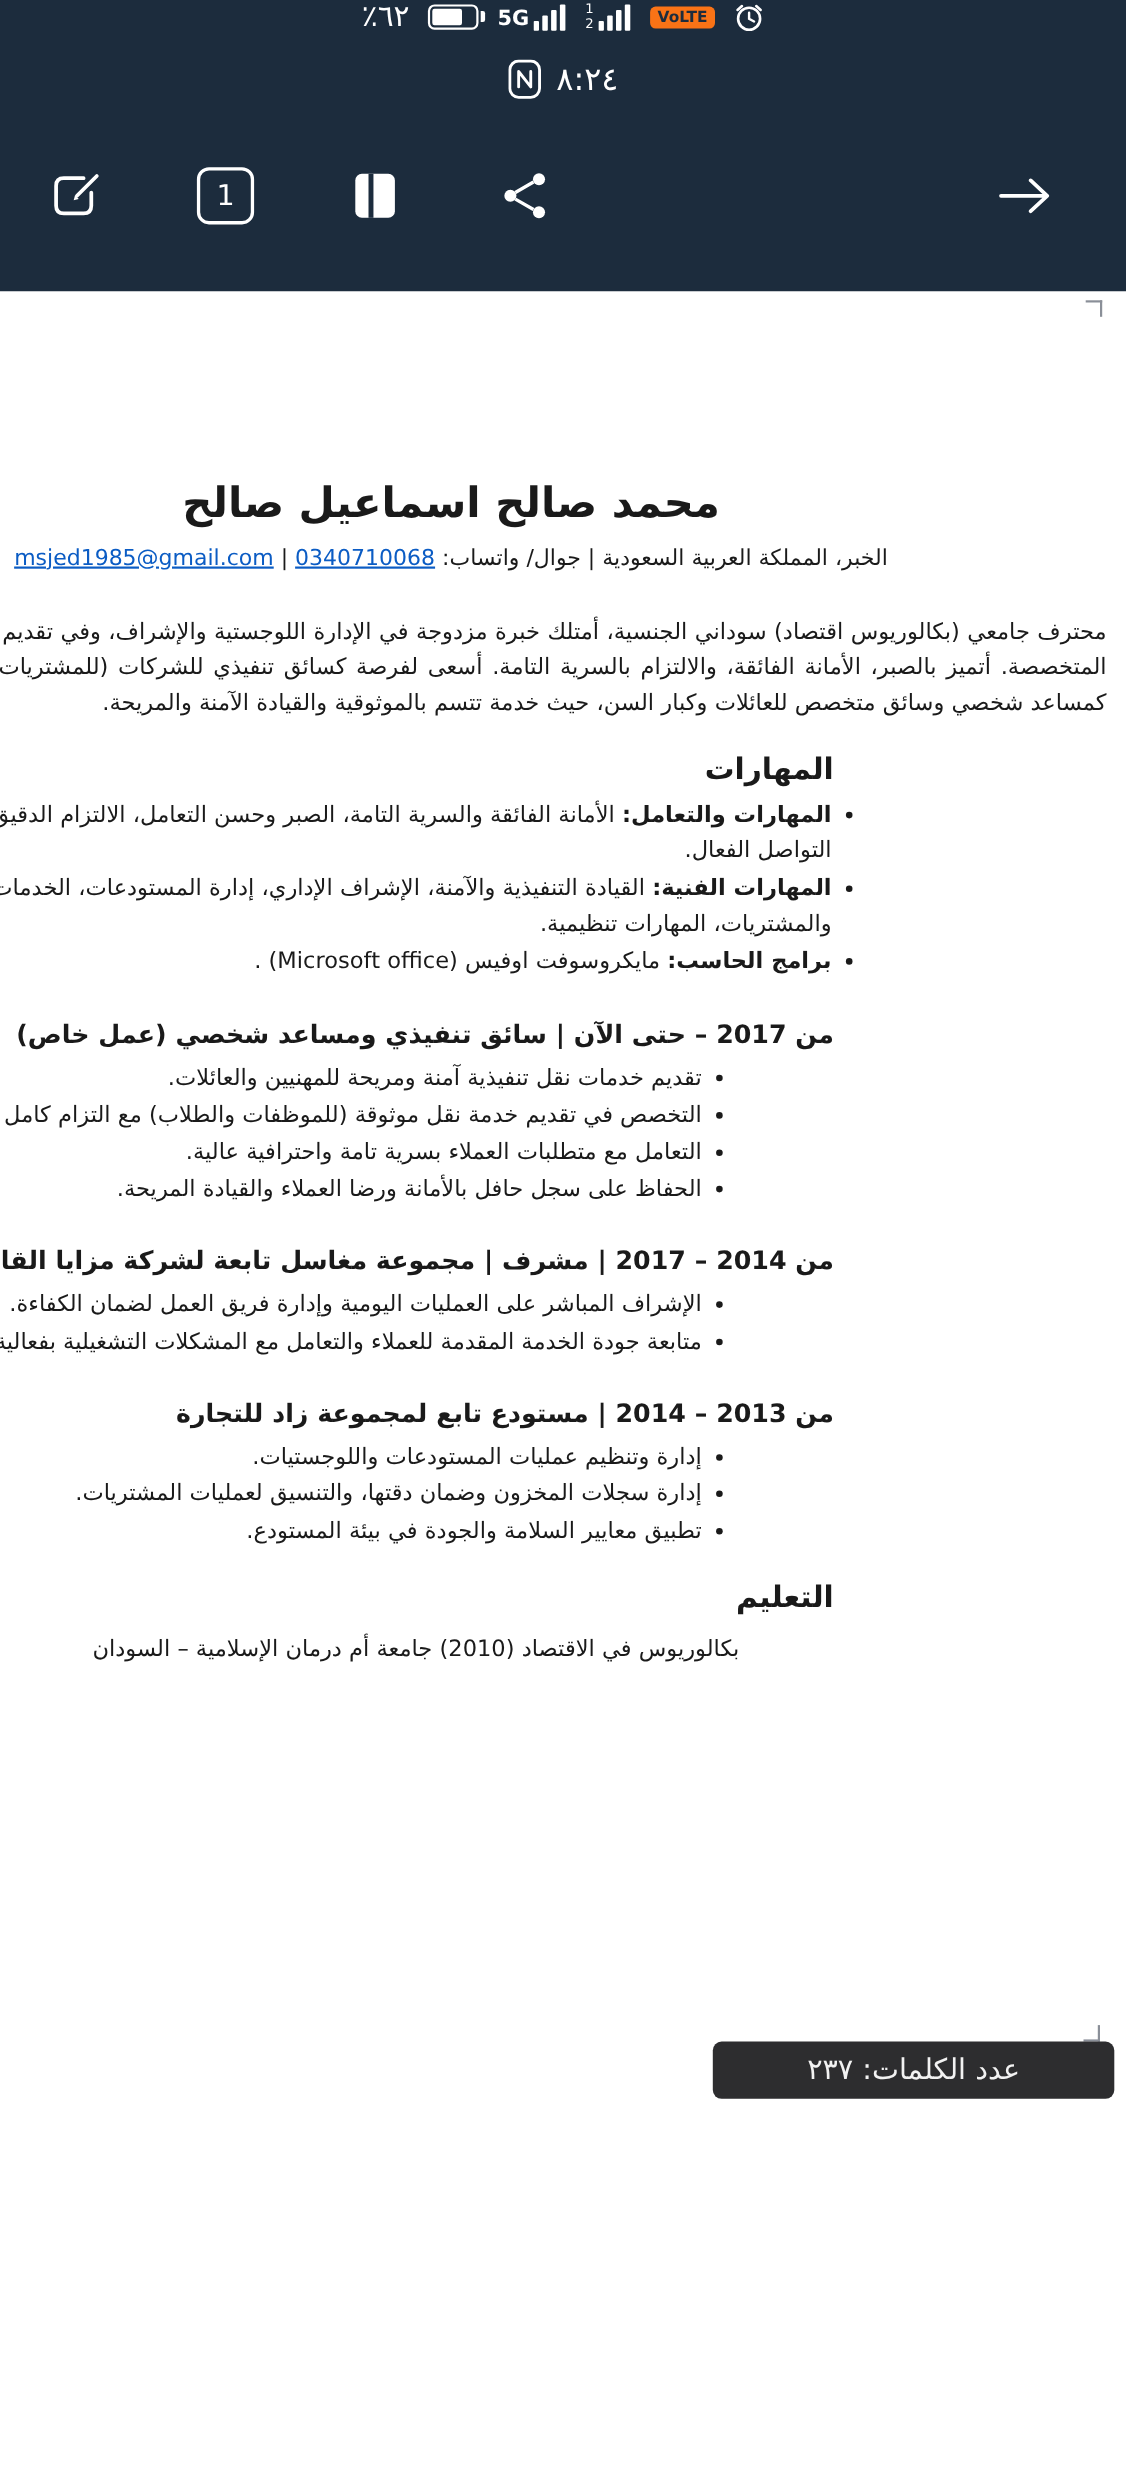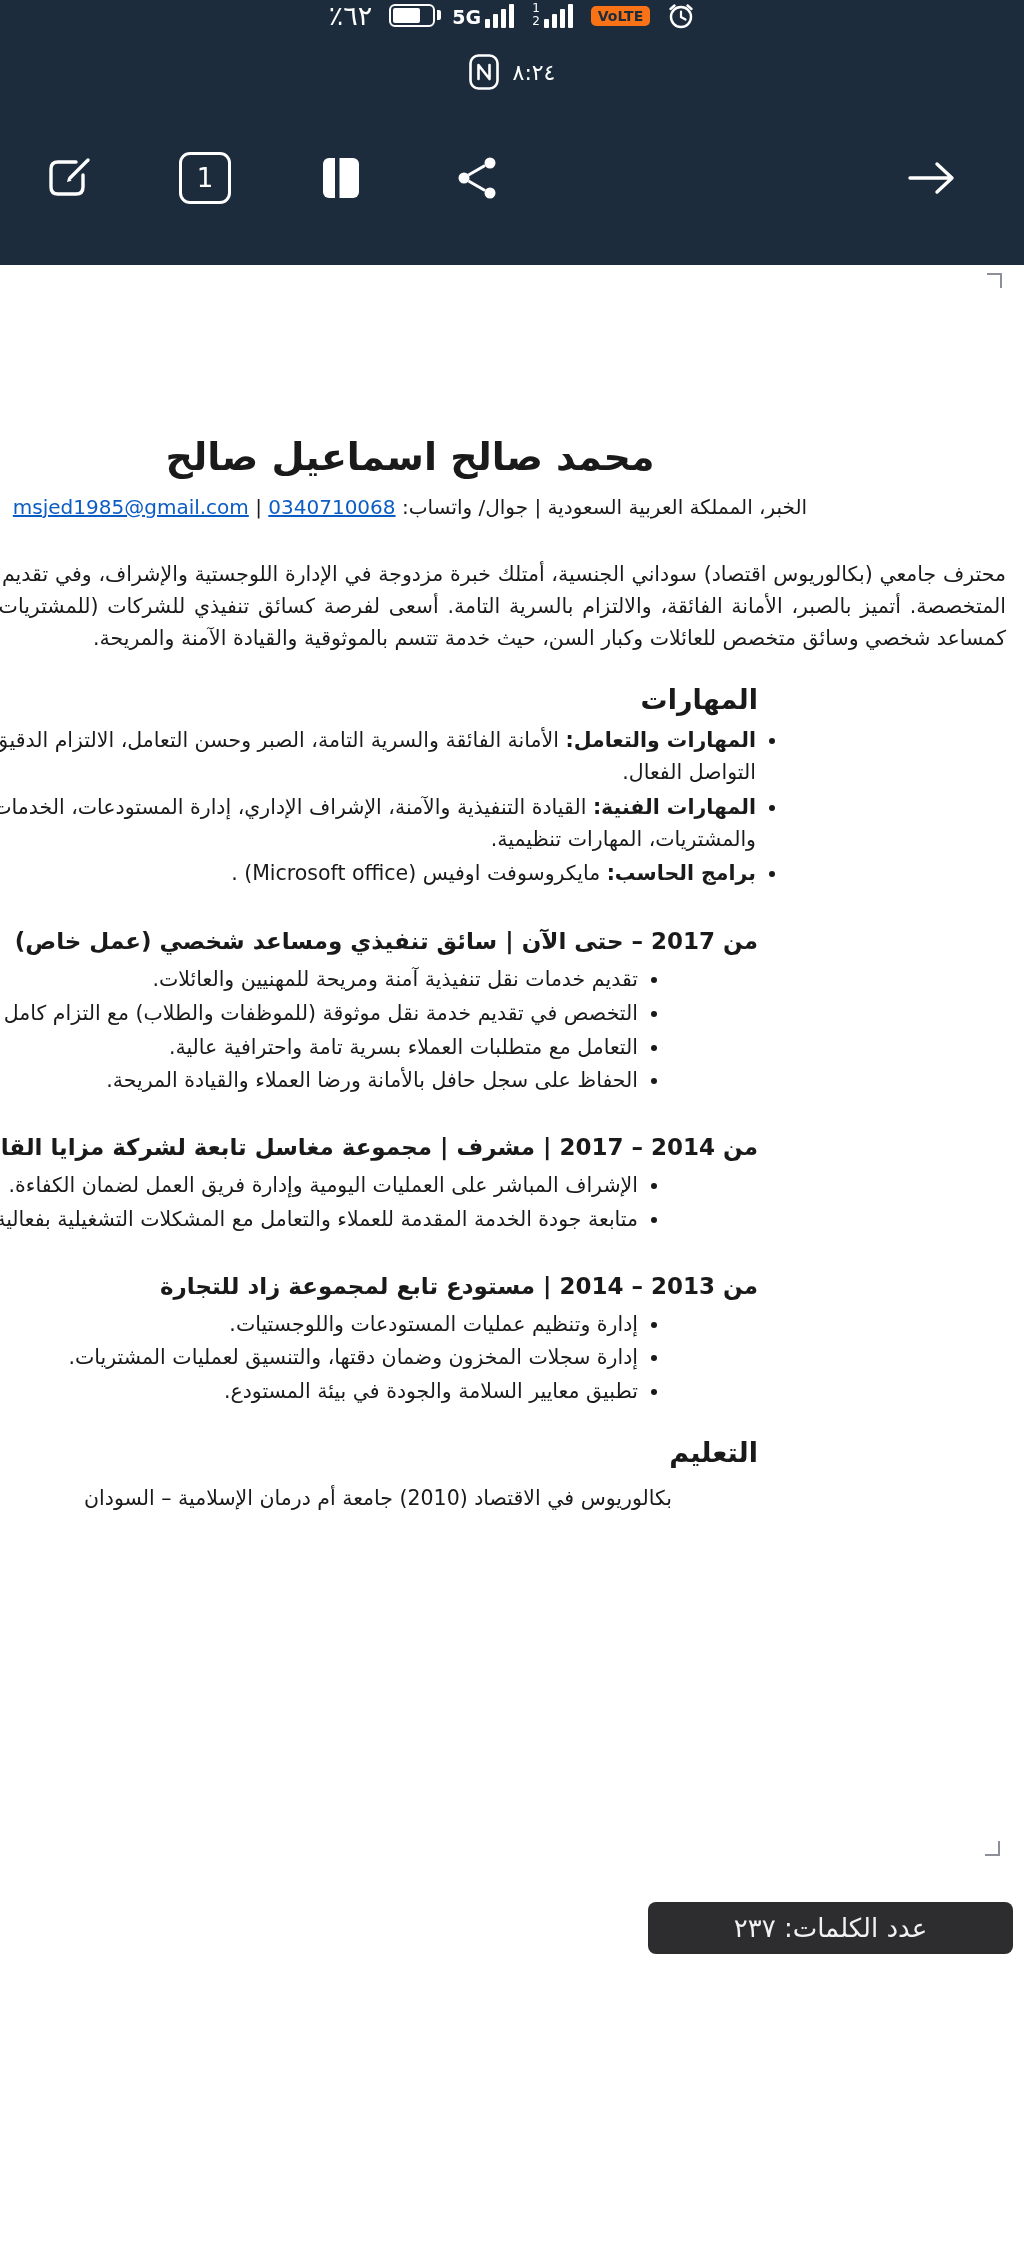--- a/index.html
+++ b/index.html
@@ -13,21 +13,21 @@
   
   .status-bar {
     height: 90px; background: #1c2c3d; color: #fff;
     display: flex; align-items: center; justify-content: space-between;
     padding: 0 26px;
     flex-direction: column;
   }
   .sb-left { display: flex; align-items: center; gap: 17px; }
   .sb-right { display: flex; align-items: center; gap: 14px; }
   .sb-text { font-size: 27px; }
-  .sb-time { font-size: 22px; }
+  .sb-time { font-size: 29px; }
   .battery { position: relative; width: 46px; height: 23px; border: 2.5px solid #fff; border-radius: 6px; display: inline-block; }
   .battery::after { content: ""; position: absolute; right: -8px; top: 4px; width: 4px; height: 10px; background: #fff; border-radius: 0 2px 2px 0; }
   .battery-fill { position: absolute; left: 2px; top: 2px; bottom: 2px; width: 64%; background: #fff; border-radius: 2px; }
   .sig-group { display: flex; align-items: flex-end; gap: 4px; }
   .sig-label { font-size: 19px; font-weight: bold; line-height: 1; padding-bottom: 2px; }
   .sim-digits { display: flex; flex-direction: column; font-size: 12px; line-height: 1.1; padding-bottom: 1px; }
   .volte { background: #f97316; color: #1c2c3d; font-size: 14px; font-weight: bold; padding: 3px 7px; border-radius: 5px; line-height: 1; text-align: center; }
 
   
   .top-toolbar {
@@ -49,21 +49,21 @@
   .skills { margin: 10px 226px 0 0; padding: 0 28px 0 0; font-size: 20.5px; line-height: 1.55; }
   .skills li { margin-bottom: 3px; }
   .job-h { margin: 38px 252px 0 0; font-size: 23px; font-weight: bold; }
   .job-list { margin: 10px 344px 0 0; padding: 0 28px 0 0; font-size: 20.5px; line-height: 1.5; }
   .job-list li { margin-bottom: 3px; }
   .edu { margin: 18px 338px 0 0; font-size: 20.5px; }
   .corner { position: absolute; width: 15px; height: 15px; }
   .corner-top { top: 8px; right: 22px; border-top: 2px solid #8a8f98; border-right: 2px solid #8a8f98; }
   .corner-bottom { top: 1576px; right: 24px; border-bottom: 2px solid #8a8f98; border-right: 2px solid #8a8f98; }
   .word-count {
-    position: absolute; top: 1637px; right: 11px; width: 365px; height: 52px;
+    position: absolute; top: 1591px; right: 11px; width: 365px; height: 52px;
     background: #2d2d2f; border-radius: 8px; color: #f2f2f2; font-size: 26px;
     display: flex; align-items: center; justify-content: center; direction: rtl;
   }
 
   
   .bottom-toolbar {
     height: 155px; background: #1c2c3d; direction: rtl;
     display: flex; align-items: flex-start; justify-content: space-around; padding: 20px 8px 0;
   }
   .bt-item { background: none; border: none; cursor: pointer; display: flex; flex-direction: column; align-items: center; gap: 9px; color: #fff; width: 244px; }

